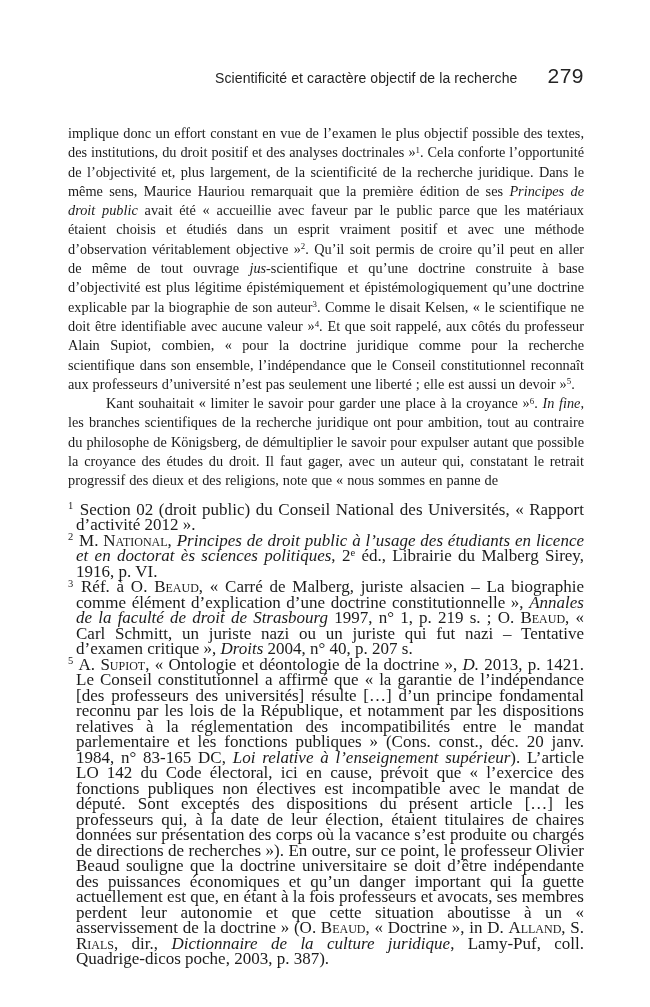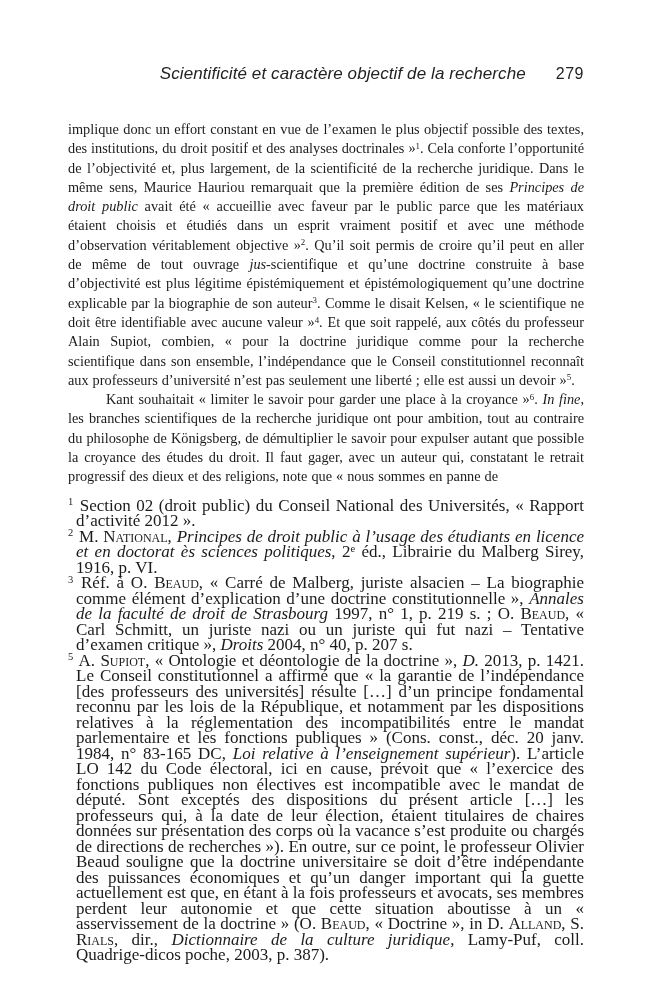--- a/index.html
+++ b/index.html
@@ -19,26 +19,25 @@
     font-family: "Liberation Serif", serif;
   }
   .running-header {
     display: flex;
     justify-content: flex-end;
     align-items: baseline;
     font-family: "Liberation Sans", sans-serif;
     color: #232323;
   }
   .header-title {
-    font-style: italic;
-    font-size: 17px;
+    font-size: 14px;
     letter-spacing: 0.1px;
   }
   .page-number {
-    font-size: 16px;
+    font-size: 21px;
     margin-left: 30px;
     letter-spacing: 0.5px;
   }
   .body-text {
     margin-top: 36px;
     font-size: 14.3px;
     line-height: 19.3px;
     text-align: justify;
   }
   .para {

